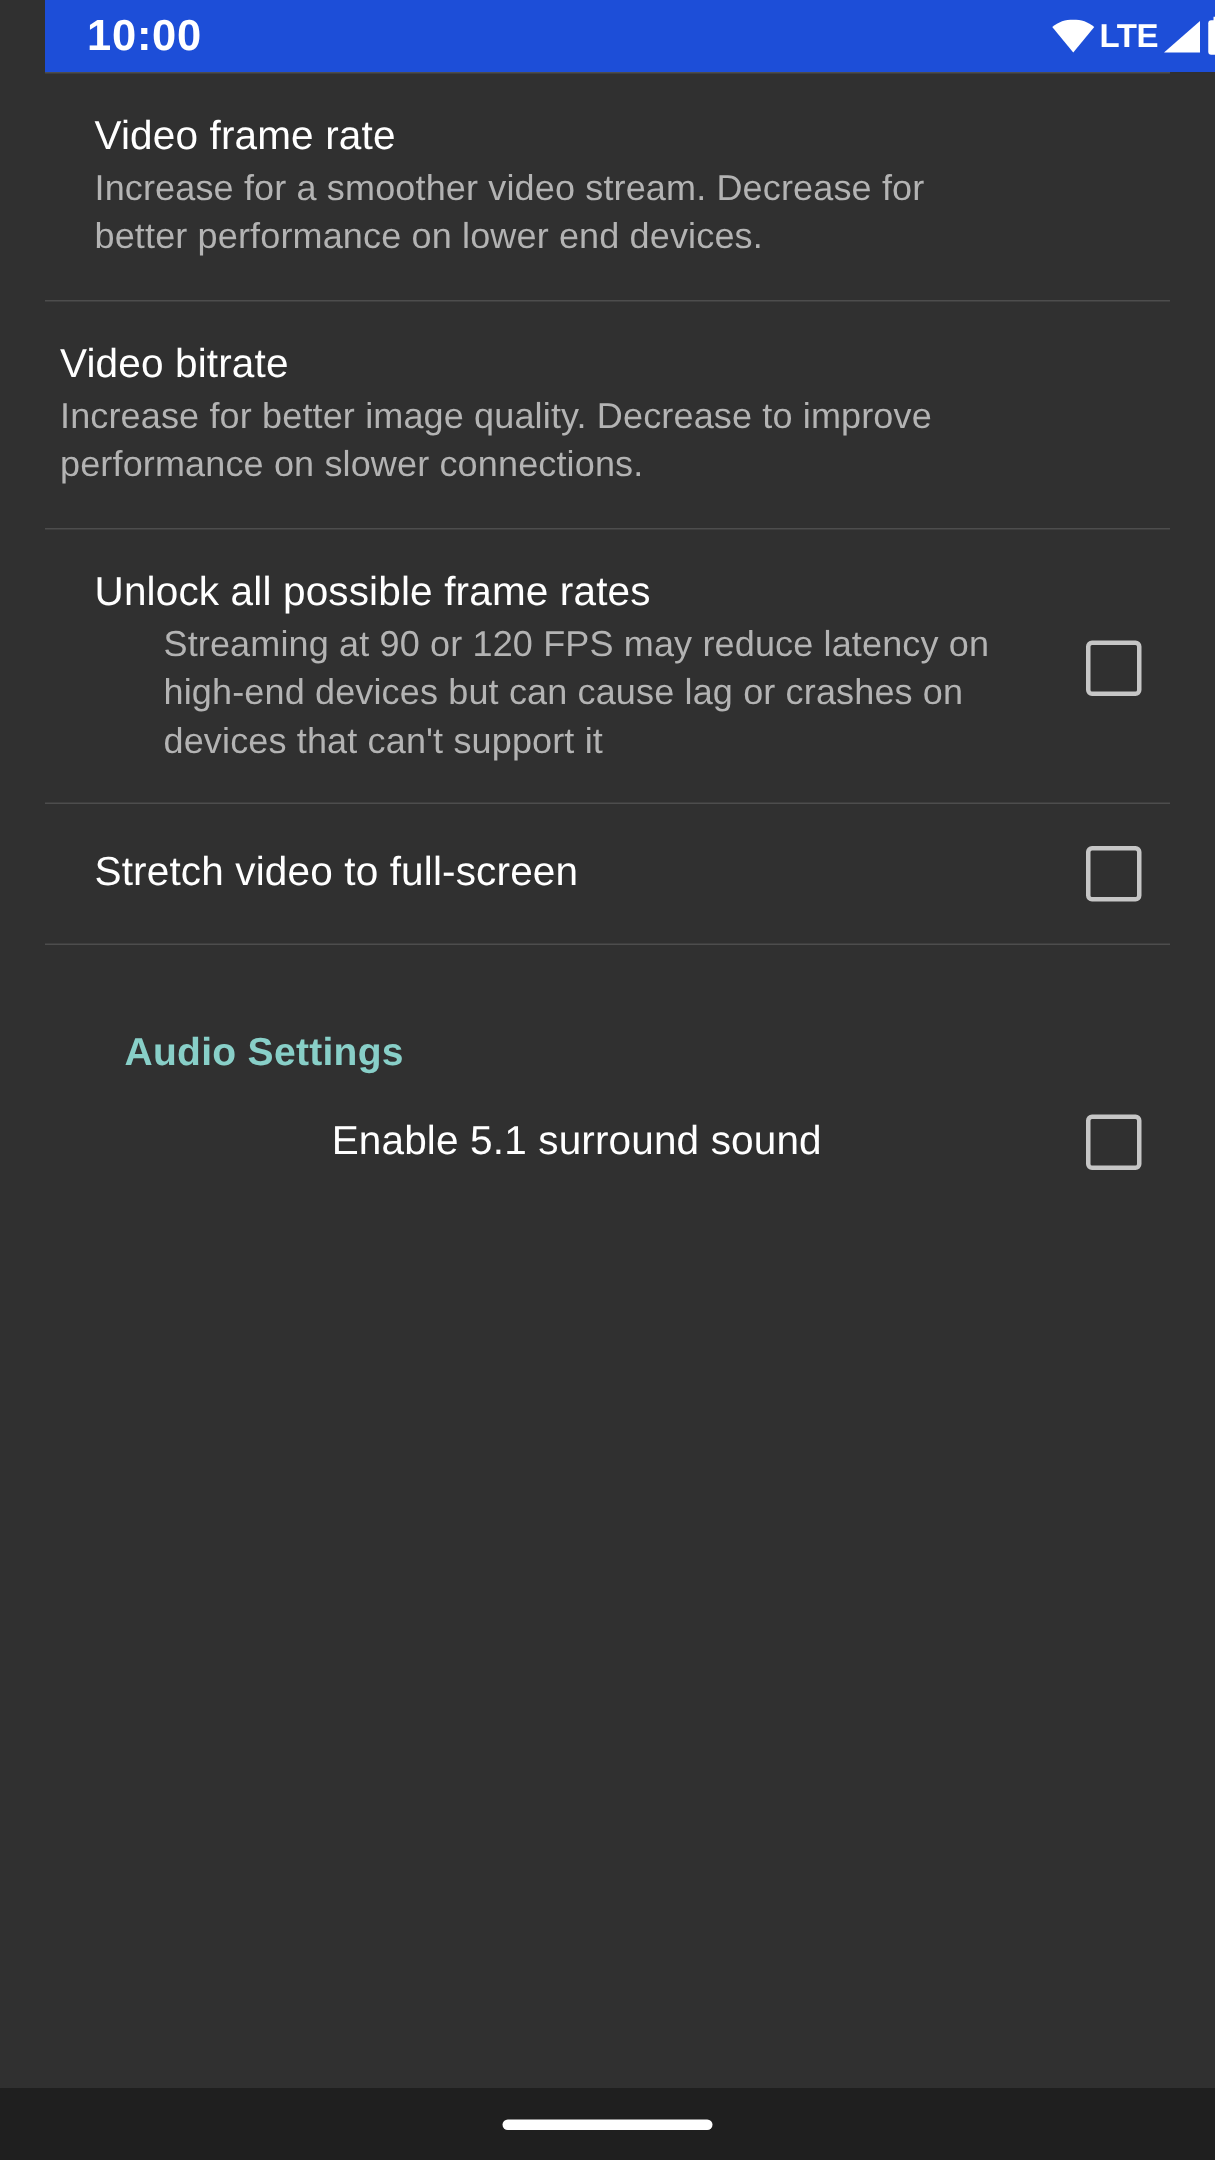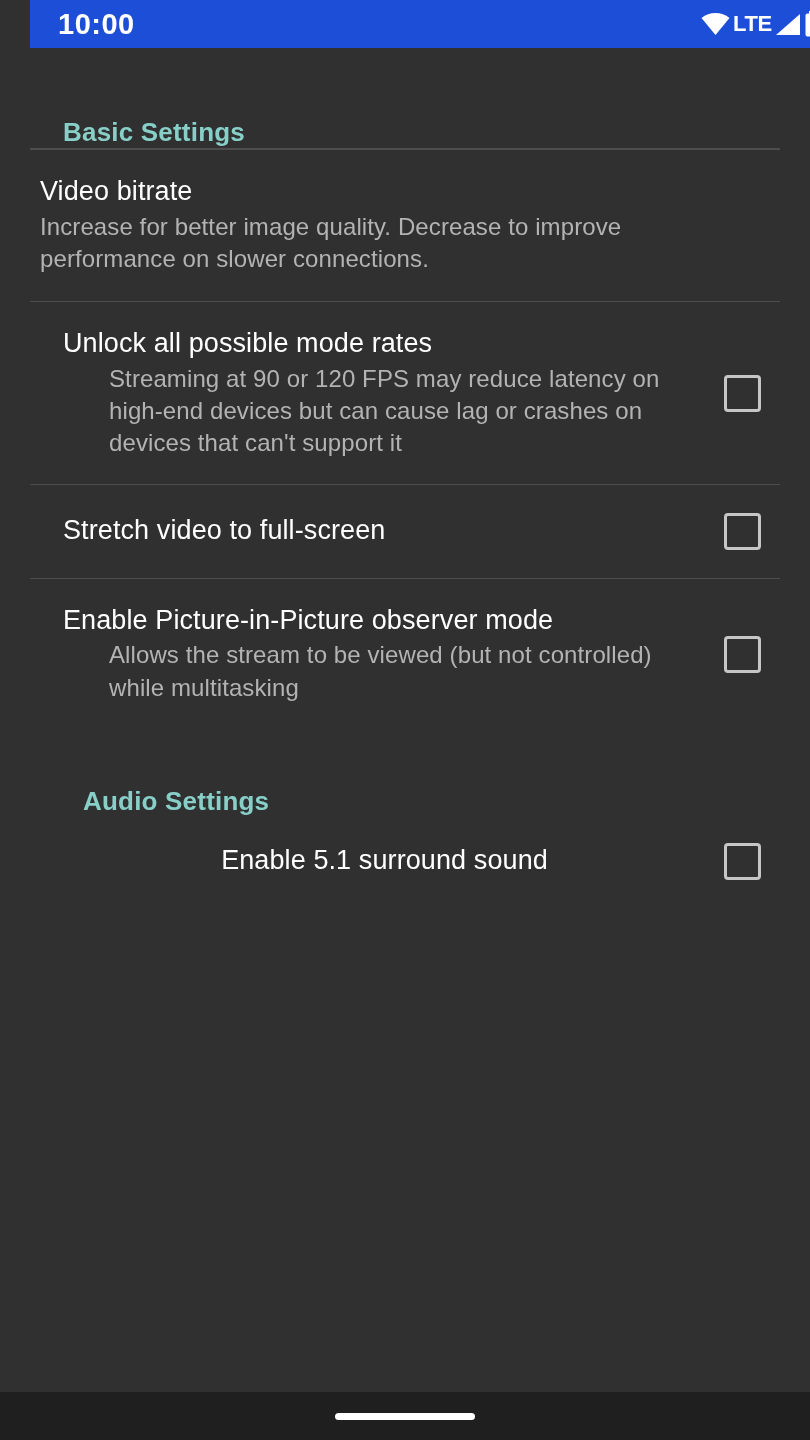--- a/index.html
+++ b/index.html
@@ -101,58 +101,56 @@
         <svg width="16" height="26" viewBox="0 0 16 26">
           <rect x="5" y="0" width="6" height="3" fill="#ffffff"></rect>
           <rect x="1.5" y="2.5" width="13" height="23" rx="2" fill="#ffffff"></rect>
         </svg>
       </span>
     </div>
   </div>
 
   <div class="content">
 
-    <div class="section-header" id="sec-basic">Basic Settings</div>
 
     <div class="divider"></div>
 
+    <div class="pref p2">
+      <div class="pref-texts">
+        <div class="pref-title">Video frame rate</div>
+        <div class="pref-summary mid">Increase for a smoother video stream. Decrease for better performance on lower end devices.</div>
+      </div>
+    </div>
     <div class="divider"></div>
 
     <div class="pref p3">
       <div class="pref-texts">
         <div class="pref-title">Video bitrate</div>
         <div class="pref-summary">Increase for better image quality. Decrease to improve performance on slower connections.</div>
       </div>
     </div>
     <div class="divider"></div>
 
     <div class="pref p4">
       <div class="pref-texts">
-        <div class="pref-title">Unlock all possible mode rates</div>
+        <div class="pref-title">Unlock all possible frame rates</div>
         <div class="pref-summary narrow">Streaming at 90 or 120 FPS may reduce latency on high-end devices but can cause lag or crashes on devices that can't support it</div>
       </div>
       <div class="checkbox"></div>
     </div>
     <div class="divider"></div>
 
     <div class="pref p5">
       <div class="pref-texts">
         <div class="pref-title">Stretch video to full-screen</div>
       </div>
       <div class="checkbox"></div>
     </div>
     <div class="divider"></div>
 
-    <div class="pref p6">
-      <div class="pref-texts">
-        <div class="pref-title">Enable Picture-in-Picture observer mode</div>
-        <div class="pref-summary narrow">Allows the stream to be viewed (but not controlled) while multitasking</div>
-      </div>
-      <div class="checkbox"></div>
-    </div>
 
     <div class="section-header" id="sec-audio">Audio Settings</div>
 
     <div class="pref p7">
       <div class="pref-texts">
         <div class="pref-title">Enable 5.1 surround sound</div>
       </div>
       <div class="checkbox"></div>
     </div>
 

